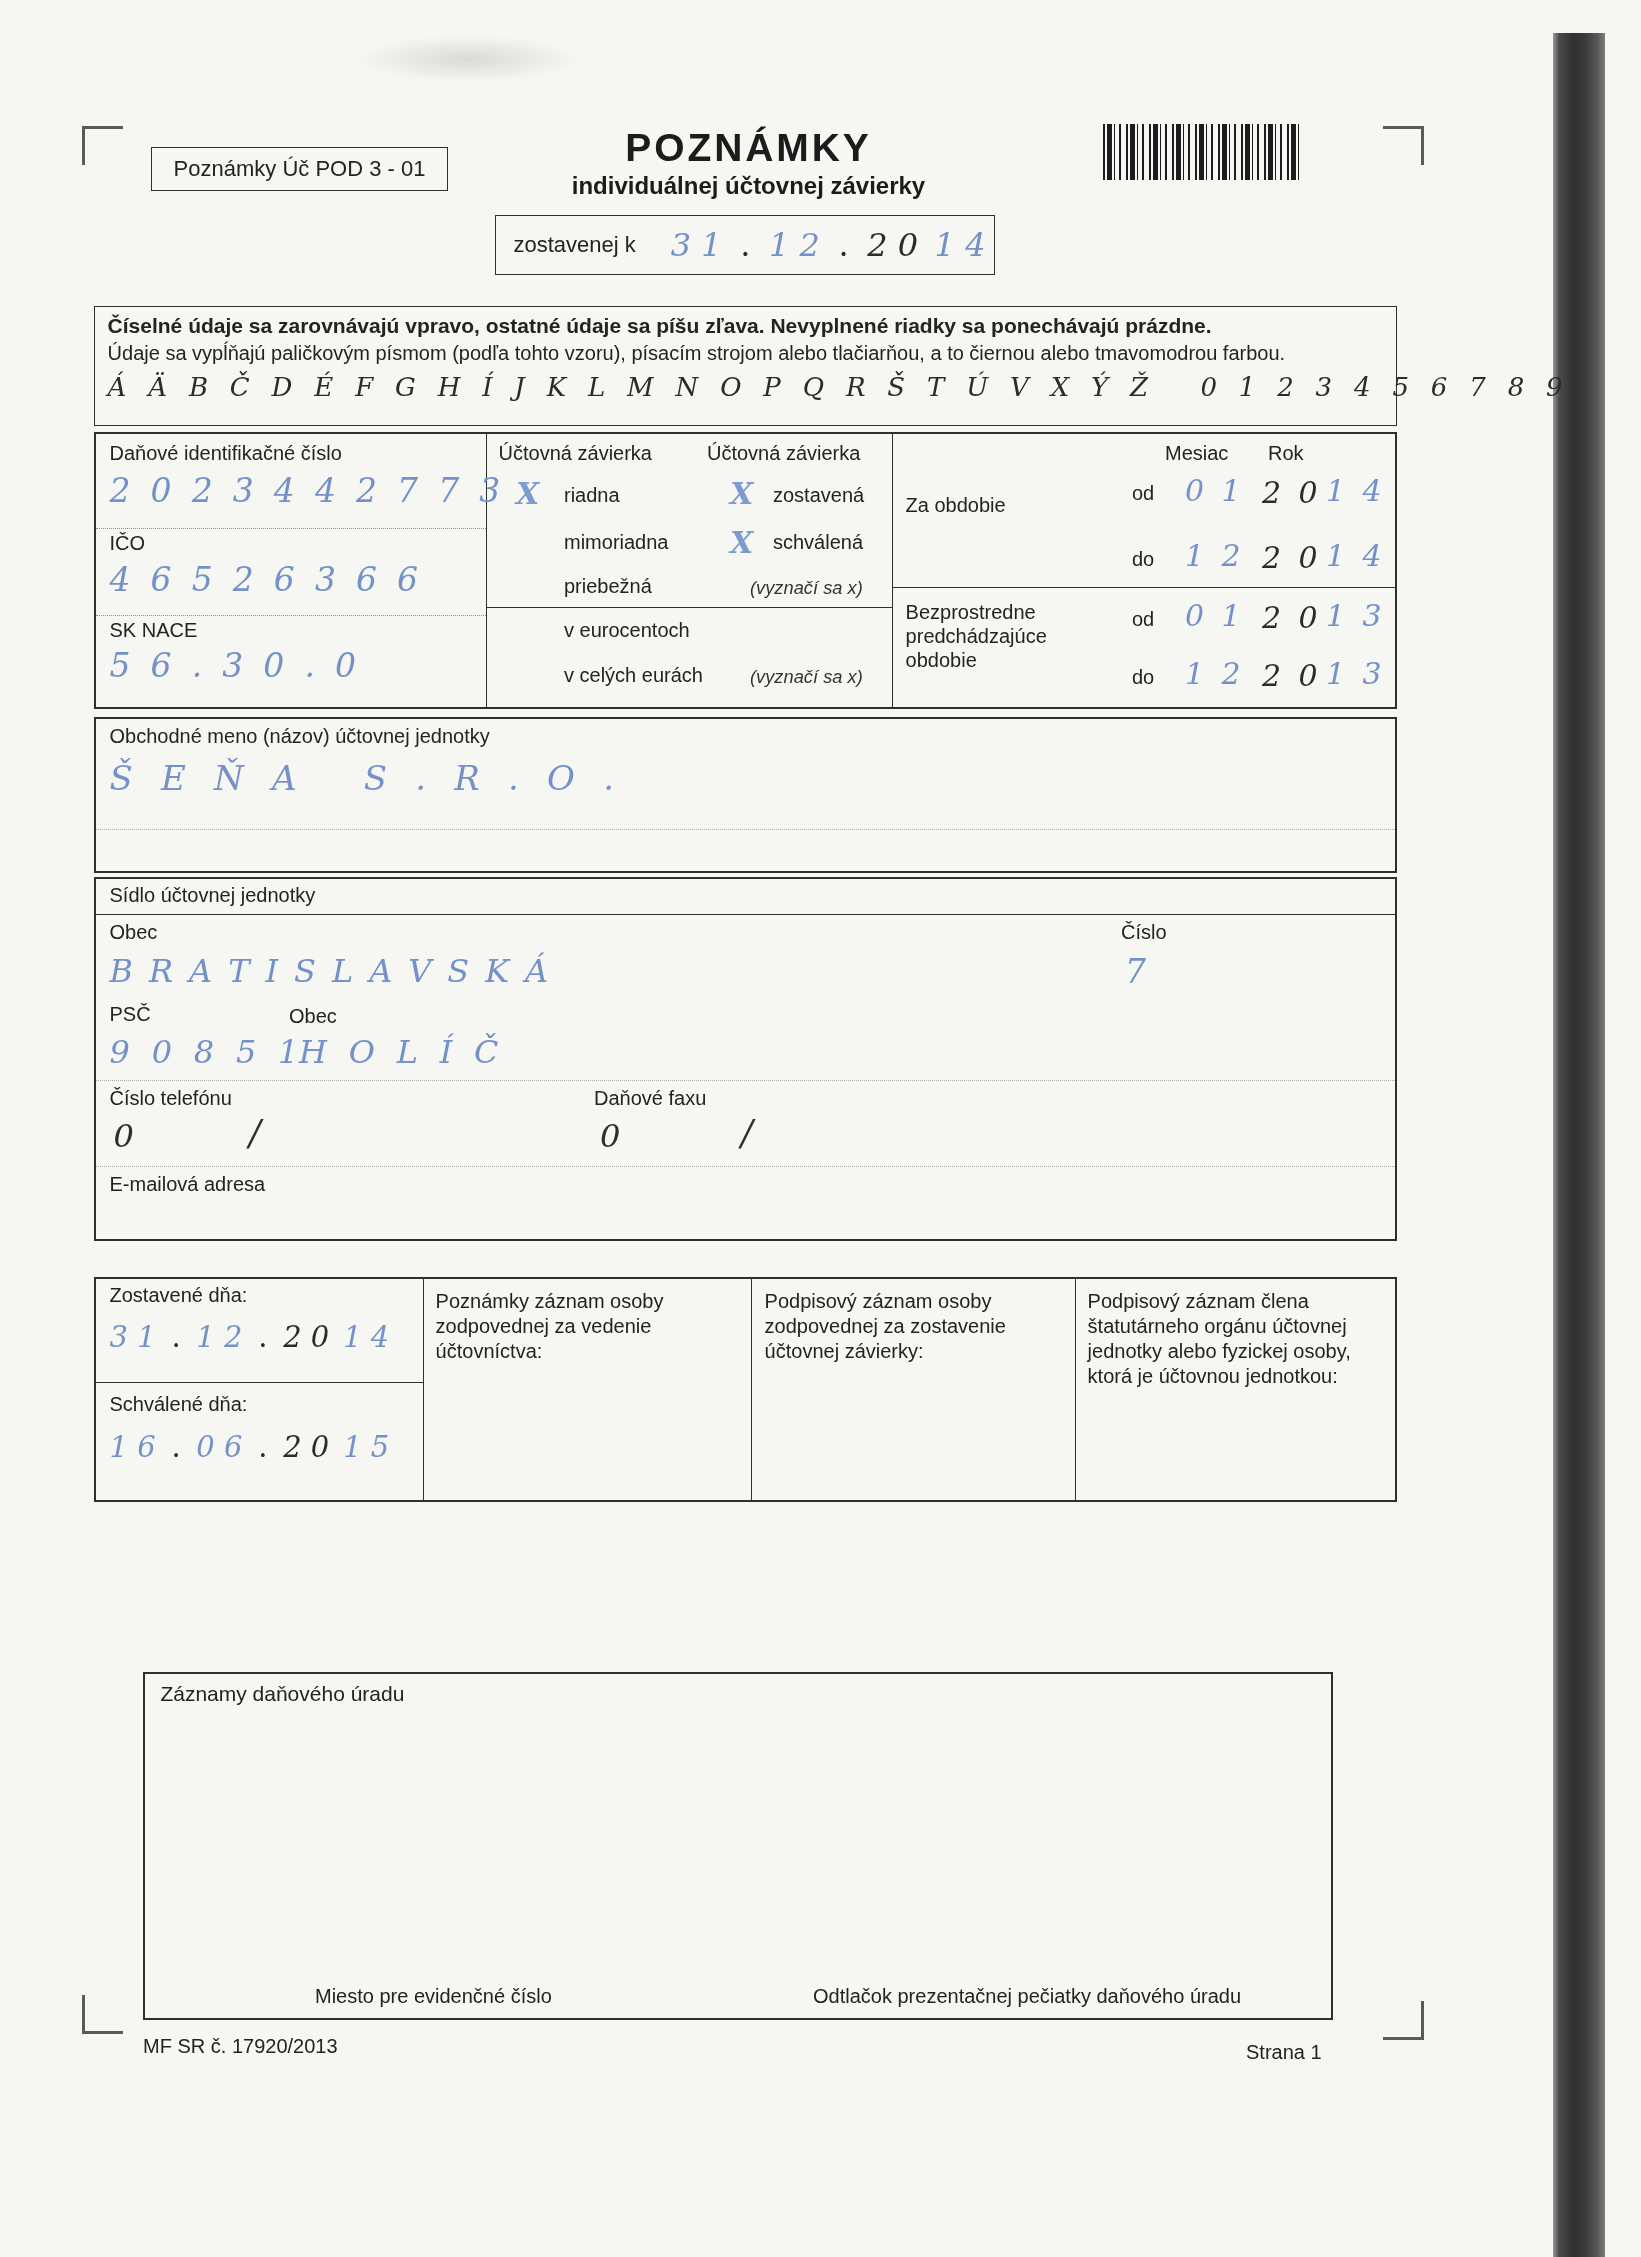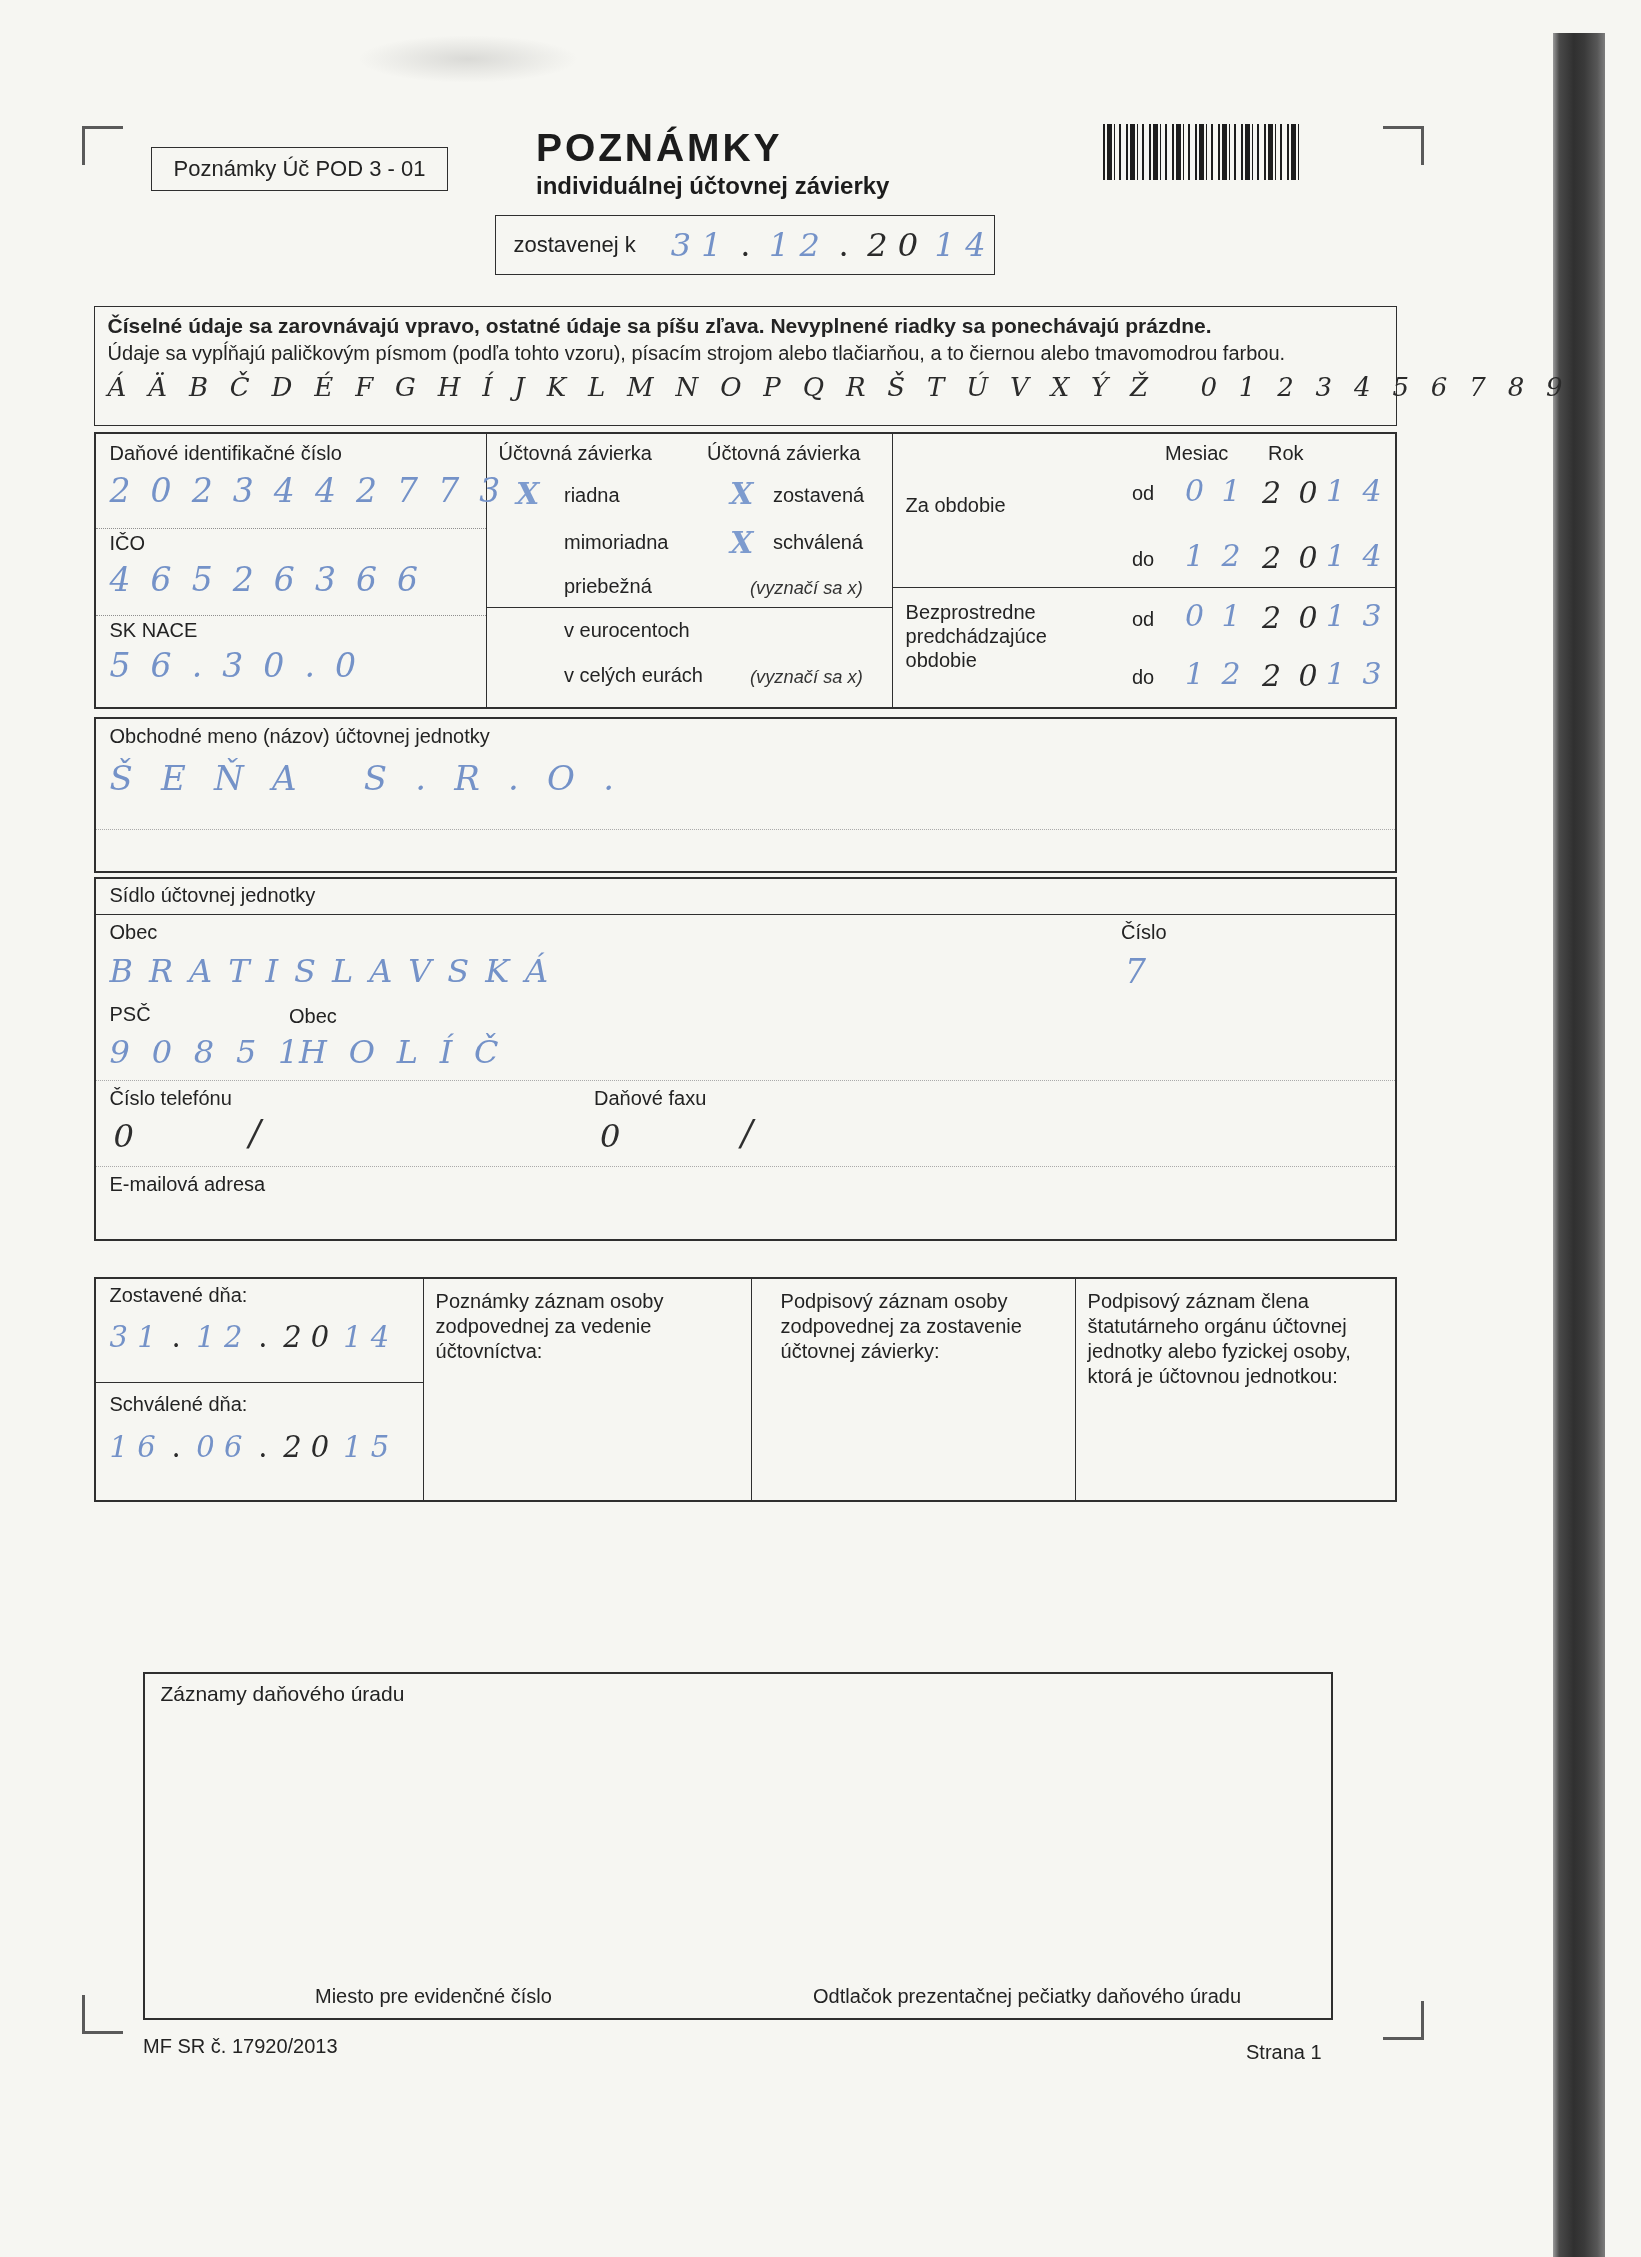--- a/index.html
+++ b/index.html
@@ -36,21 +36,21 @@
 
   <div class="corner" style="left:82px; top:126px; border-top:3.9px solid #5a5a5a; border-left:3.9px solid #5a5a5a;"></div>
   <div class="corner" style="left:1383px; top:126px; border-top:3.9px solid #5a5a5a; border-right:3.9px solid #5a5a5a;"></div>
   <div class="corner" style="left:82px; top:1995px; border-bottom:3.9px solid #5a5a5a; border-left:3.9px solid #5a5a5a;"></div>
   <div class="corner" style="left:1383px; top:2001px; border-bottom:3.9px solid #5a5a5a; border-right:3.9px solid #5a5a5a;"></div>
 
   <div class="thinbox" style="left:151px; top:147px; width:297px; height:44px; display:flex; align-items:center; justify-content:center;">
     <span class="lbl" style="font-size:22px;">Poznámky Úč POD 3 - 01</span>
   </div>
 
-  <div class="abs" style="left:536px; top:126px; width:425px; text-align:left;">
+  <div class="abs" style="left:536px; top:126px; width:425px; text-align:center;">
     <div style="font-size:39px; font-weight:bold; letter-spacing:2.9px; color:#1c1c1c;">POZNÁMKY</div>
     <div style="font-size:24px; font-weight:bold; color:#1c1c1c; margin-top:1.9px;">individuálnej účtovnej závierky</div>
   </div>
 
   <div class="abs" style="left:1103px; top:124px; width:199px; height:56px;
               background:repeating-linear-gradient(90deg,#1d1d1d 0 1.9px,transparent 1.9px 3.9px,#1d1d1d 3.9px 8.7px,transparent 8.7px 10.6px,#1d1d1d 10.6px 11.6px,transparent 11.6px 16.4px,#1d1d1d 16.4px 18.3px,transparent 18.3px 23px);"></div>
 
   <div class="thinbox" style="left:495px; top:215px; width:500px; height:60px; display:flex; align-items:center; padding-left:17.4px;">
     <span class="lbl" style="font-size:22px;">zostavenej k</span>
     <span class="datebits" style="margin-left:35px; font-size:32px;">
@@ -189,21 +189,21 @@
         <span class="dot" style="margin:0 7.7px;">.</span>
         <span class="pr">2 0</span>
         <span class="hw" style="margin-left:5.8px;">1 5</span>
       </span>
     </div>
 
     <div class="abs" style="left:328px; top:0; width:328px; height:100%; border-right:1.9px solid #2f2f2f;">
       <span class="lbl abs" style="left:11.6px; top:9.7px; width:290px; line-height:1.25;">Poznámky záznam osoby zodpovednej za vedenie účtovníctva:</span>
     </div>
     <div class="abs" style="left:657px; top:0; width:323px; height:100%; border-right:1.9px solid #2f2f2f;">
-      <span class="lbl abs" style="left:11.6px; top:9.7px; width:290px; line-height:1.25;margin-left:16px;">Podpisový záznam osoby zodpovednej za zostavenie účtovnej závierky:</span>
+      <span class="lbl abs" style="left:11.6px; top:9.7px; width:290px; line-height:1.25;">Podpisový záznam osoby zodpovednej za zostavenie účtovnej závierky:</span>
     </div>
     <div class="abs" style="left:980px; top:0; width:320px; height:100%;">
       <span class="lbl abs" style="left:11.6px; top:9.7px; width:294px; line-height:1.25;">Podpisový záznam člena štatutárneho orgánu účtovnej jednotky alebo fyzickej osoby, ktorá je účtovnou jednotkou:</span>
     </div>
   </div>
 
   <div class="box" style="left:143px; top:1672px; width:1190px; height:348px;">
     <span class="lbl lbl-b abs" style="left:15.4px; top:7.7px; font-size:21px; font-weight:normal;">Záznamy daňového úradu</span>
     <span class="lbl abs" style="left:170px; bottom:9.7px;">Miesto pre evidenčné číslo</span>
     <span class="lbl abs" style="left:668px; bottom:9.7px;">Odtlačok prezentačnej pečiatky daňového úradu</span>

